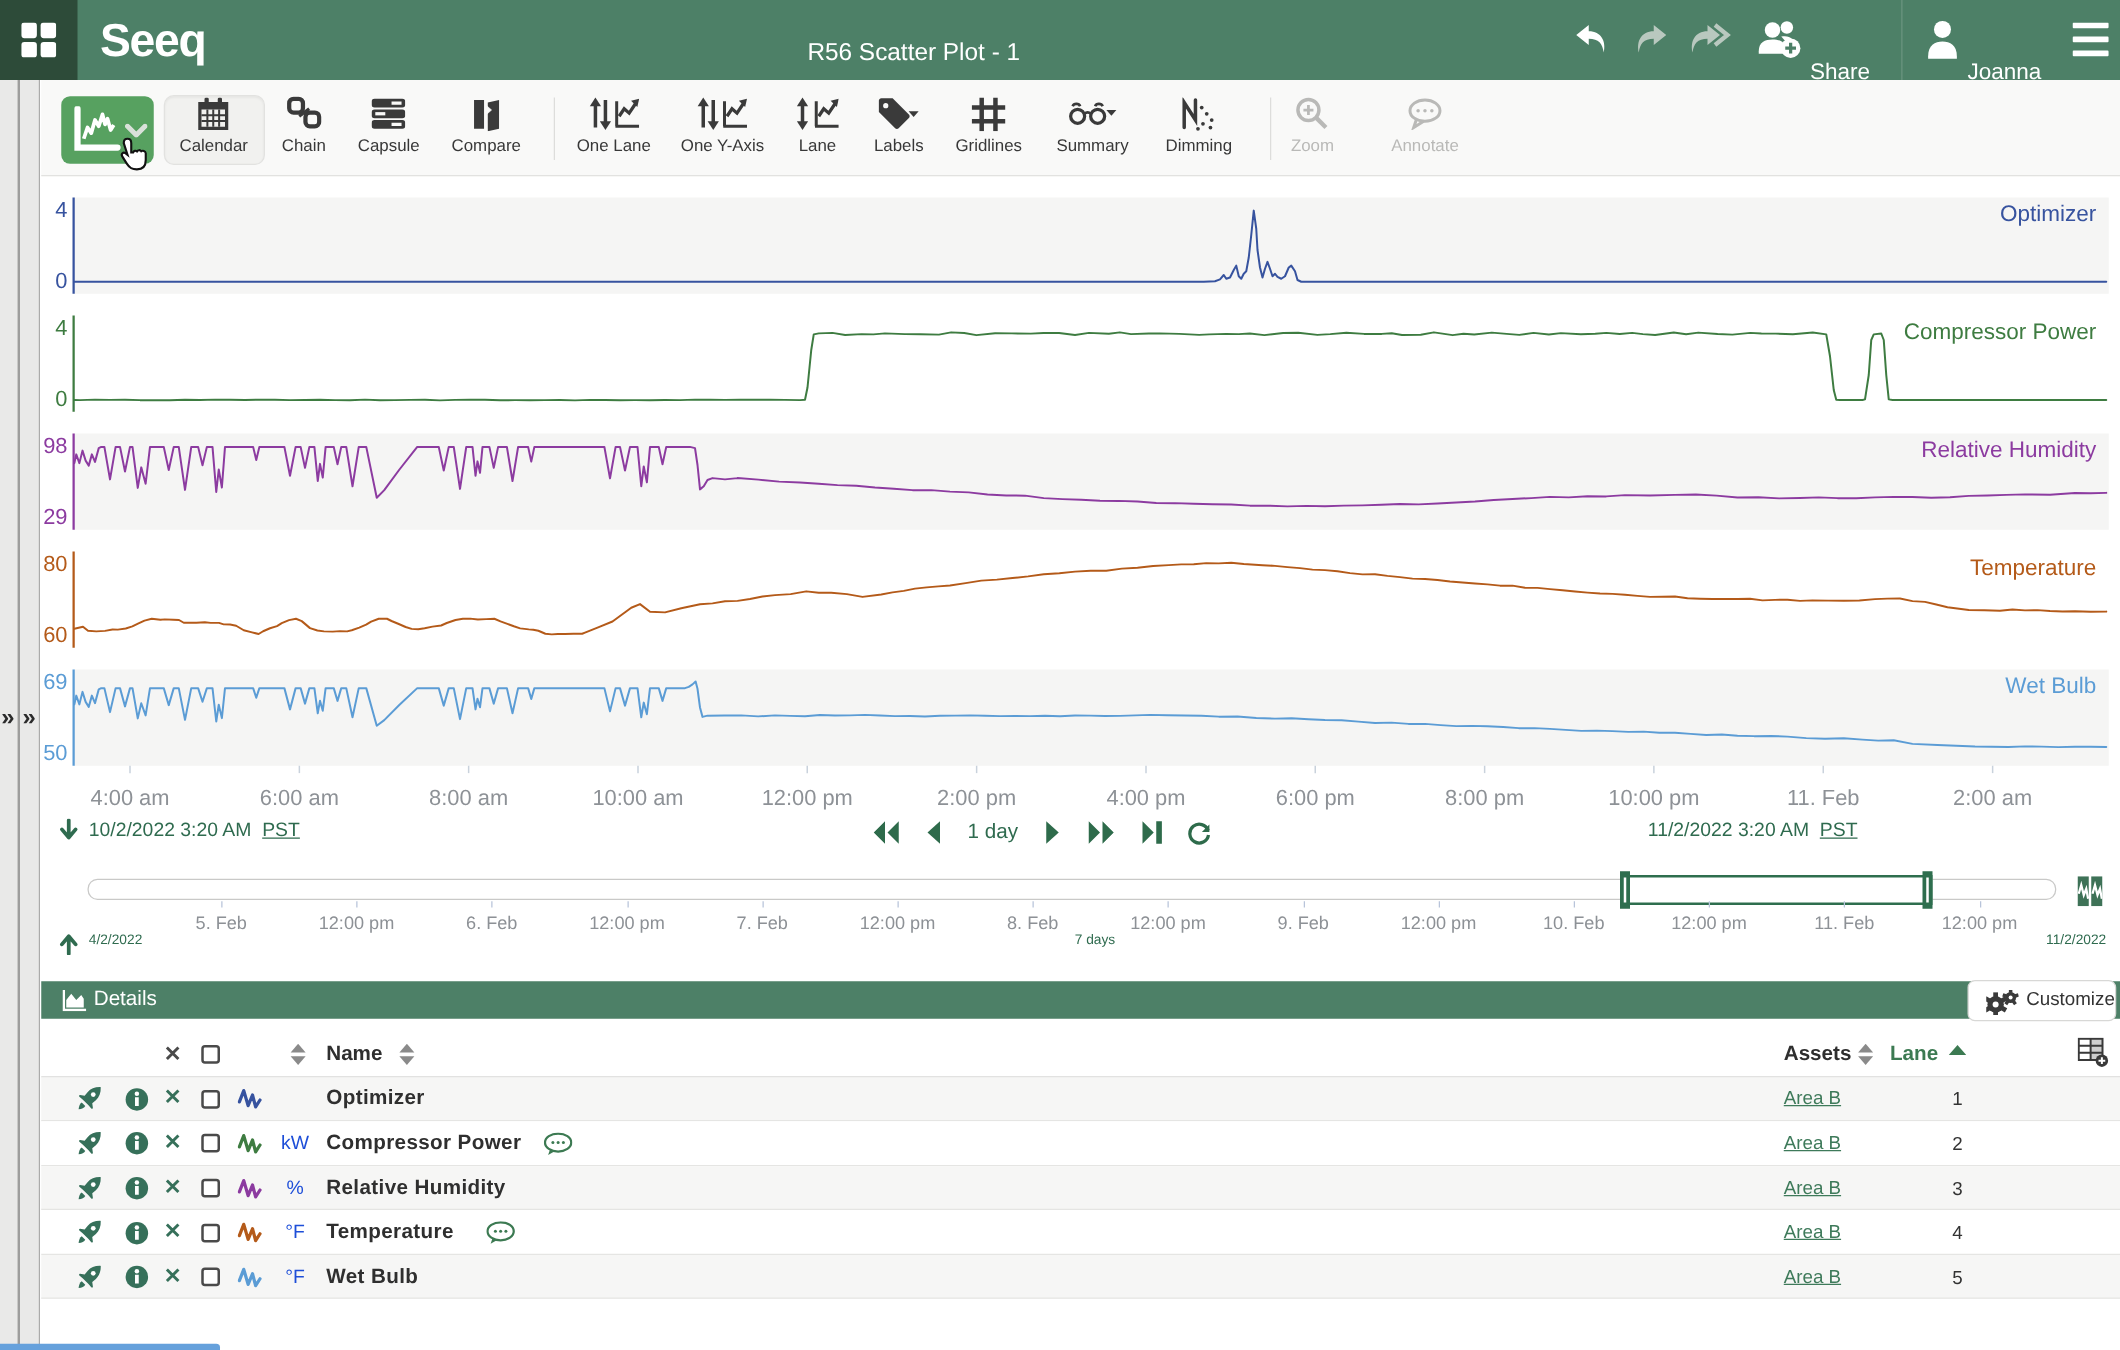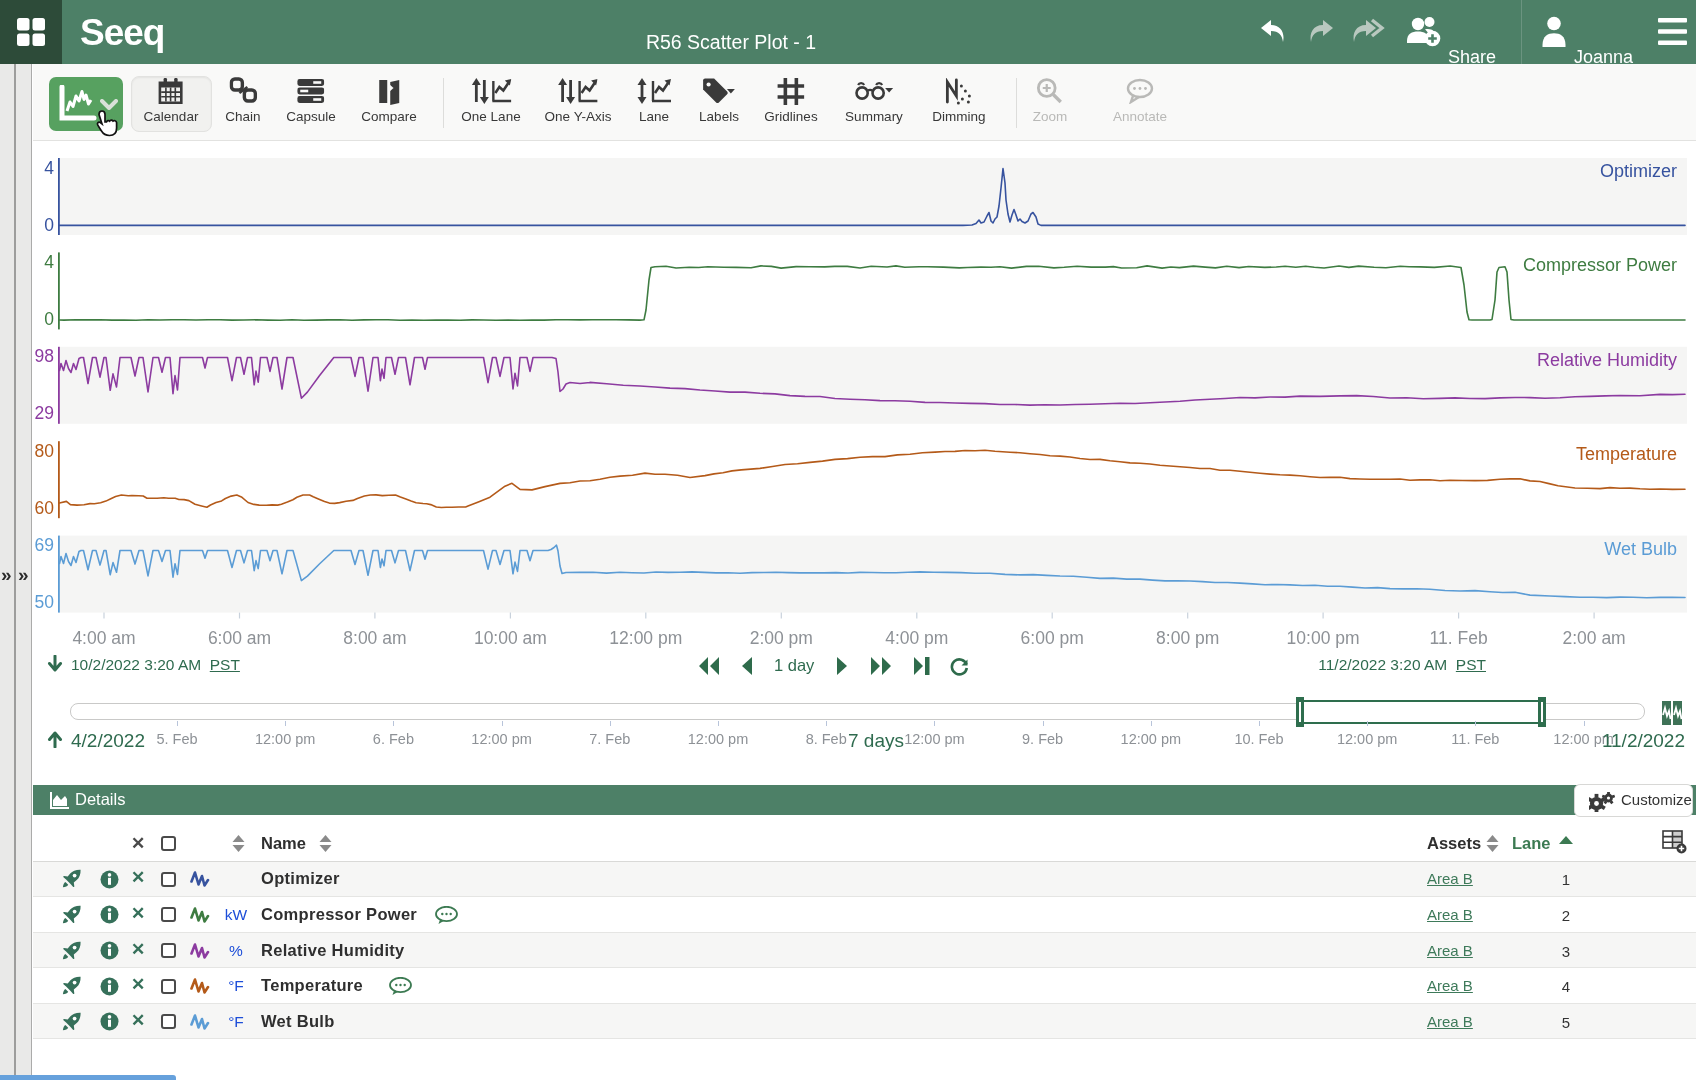--- a/index.html
+++ b/index.html
@@ -31,21 +31,21 @@
   #railB { position:absolute; left:16px; top:64px; width:15px; height:1012px; background:#e9e9e8; }
   #railBd { position:absolute; left:31px; top:64px; width:1px; height:1012px; background:#ababaa; }
   .railchev { position:absolute; top:564px; color:#2b2b2b; font-size:19px; font-weight:bold; }
   
   #chartsvg { position:absolute; left:33px; top:141px; }
   
   .grntxt { color:#2f6b4f; }
   #daterow { position:absolute; left:33px; top:655px; width:1464px; height:24px; font-size:15.5px; }
   #scrub { position:absolute; left:0px; top:695px; width:1696px; height:40px; }
   .tlbl { position:absolute; top:36px; color:#8d9196; font-size:14.5px; transform:translateX(-50%); white-space:nowrap; }
-  #rangerow { position:absolute; left:33px; top:728px; width:1663px; height:22px; font-size:19px; }
+  #rangerow { position:absolute; left:33px; top:744px; width:1663px; height:22px; font-size:11px; }
   
   #dheader { position:absolute; left:33px; top:785px; width:1663px; height:30px; background:#4d8067; color:#fff; }
   #customize { position:absolute; left:1574px; top:784px; width:119px; height:33px; background:#fff; border:1px solid #d8d8d6; border-radius:6px; color:#333; font-size:15px; }
   .cname { font-weight:bold; color:#2f2f2f; font-size:16.5px; letter-spacing:0.3px; }
   .areab { color:#3e7a5a; text-decoration:underline; font-size:15px; }
   .lanenum { font-size:15px; color:#333; }
   .unit { font-size:15.5px; color:#1d4ed8; }
   #bluebar { position:absolute; left:0; top:1075px; width:176px; height:5px; background:#66a1dc; border-top-right-radius:3px; }
 </style>
 </head>

